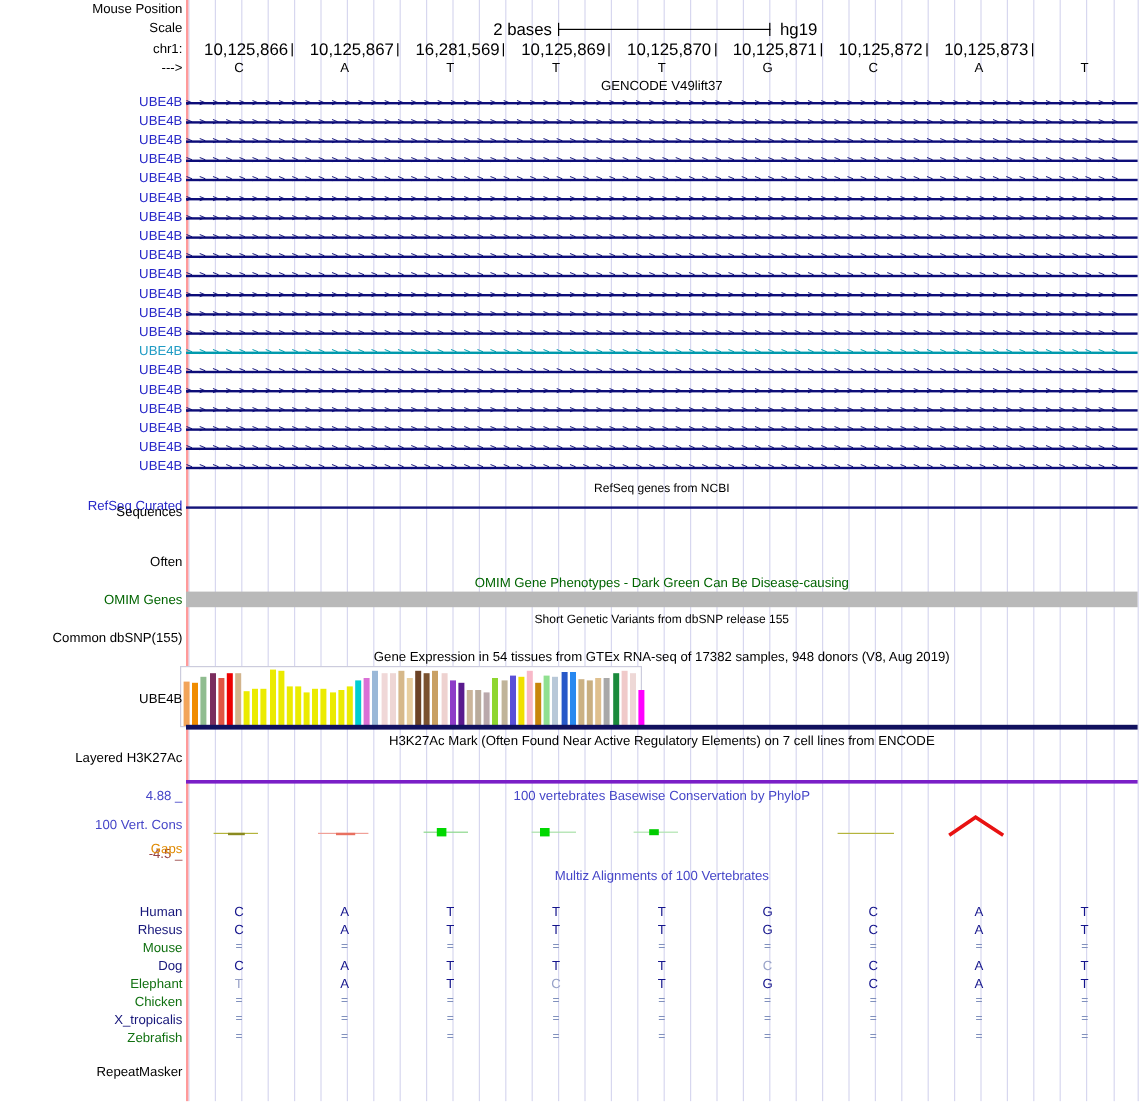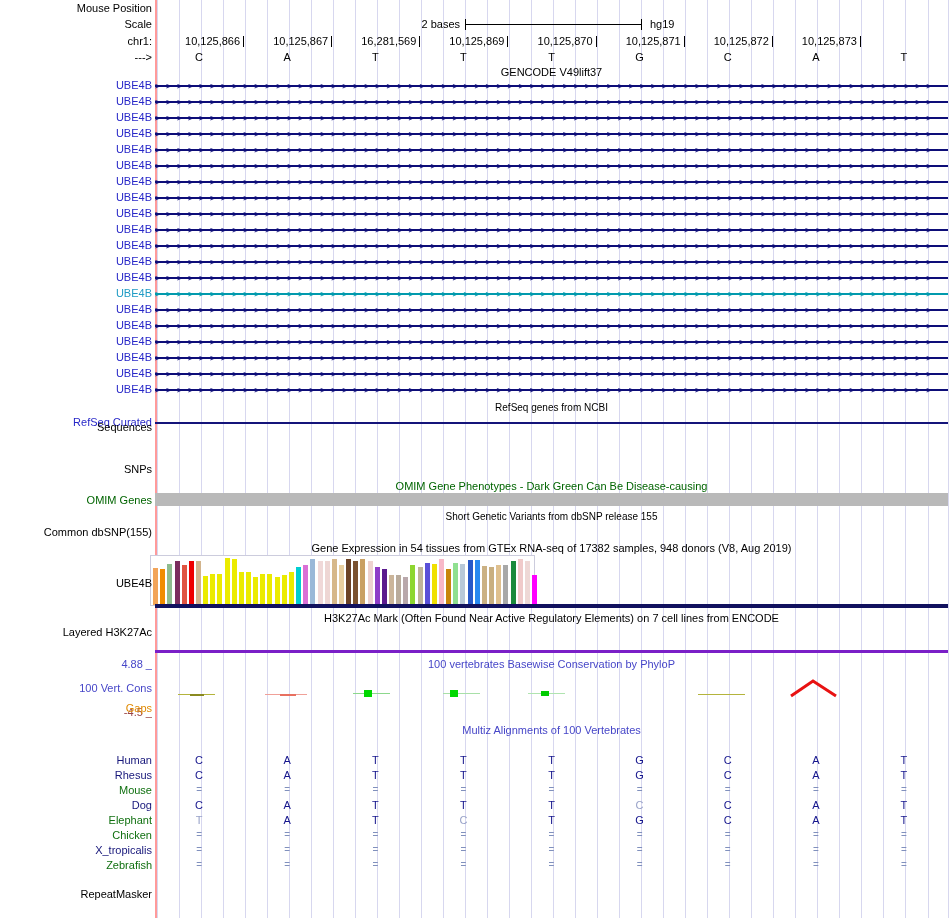--- a/index.html
+++ b/index.html
@@ -6,21 +6,21 @@
   #app{position:relative;width:950px;height:918px;overflow:hidden;background:#fff;
        font-family:"Liberation Sans",sans-serif;color:#000}
   .abs{position:absolute}
   .lbl{position:absolute;right:798px;font-size:11px;line-height:12px;white-space:nowrap}
   .ttl{position:absolute;left:155px;width:793px;text-align:center;font-size:11px;line-height:12px;white-space:nowrap}
   .sm{font-size:10px}
   .gl{position:absolute;top:0;width:1px;height:918px;background:#d7d7ef}
   .pink{position:absolute;top:0;width:2px;height:918px;background:#ff9a9a}
   .hline{position:absolute;left:155px;width:793px}
   .tick{position:absolute;width:1px;height:11px;background:#000}
-  .coord{position:absolute;font-size:11px;line-height:12px;white-space:nowrap}
+  .coord{position:absolute;font-size:14px;line-height:12px;white-space:nowrap}
   .base{position:absolute;width:22px;margin-left:-11px;text-align:center;font-size:11px;line-height:12px}
   .cell{position:absolute;width:18px;margin-left:-9px;text-align:center;font-size:11px;line-height:12px;color:#14148c}
   .cell.faded{color:#98a2c8}
   .cell.eq{color:#8090bd;font-size:10px}
   .arrowrow{position:absolute;left:155px;width:793px;height:12px;overflow:hidden;white-space:nowrap;
             font-family:"DejaVu Sans Mono",monospace;font-size:9px;letter-spacing:5.6px;line-height:12px}
   .c-blue{color:#2727c8}.c-teal{color:#1f9bc4}.c-green{color:#006400}
   .c-navy{color:#16167a}.c-sgreen{color:#107010}.c-orange{color:#e08a00}
   .c-consblue{color:#4646c8}.c-maroon{color:#994444}
   #gtex-box{position:absolute;left:150px;top:555px;width:383px;height:49px;background:#fff;border:1px solid #ccccdd}
@@ -177,21 +177,21 @@
       <div class="lbl c-blue" style="top: 383px;">UBE4B</div>
       <div class="hline" style="top: 389px; height: 2px; background: rgb(13, 13, 120);"></div>
       <div class="arrowrow" style="top: 384px; color: rgb(13, 13, 120);">&gt;&gt;&gt;&gt;&gt;&gt;&gt;&gt;&gt;&gt;&gt;&gt;&gt;&gt;&gt;&gt;&gt;&gt;&gt;&gt;&gt;&gt;&gt;&gt;&gt;&gt;&gt;&gt;&gt;&gt;&gt;&gt;&gt;&gt;&gt;&gt;&gt;&gt;&gt;&gt;&gt;&gt;&gt;&gt;&gt;&gt;&gt;&gt;&gt;&gt;&gt;&gt;&gt;&gt;&gt;&gt;&gt;&gt;&gt;&gt;&gt;&gt;&gt;&gt;&gt;&gt;&gt;&gt;&gt;&gt;&gt;</div>
     </div>
 
   <div class="ttl sm" style="top:402px">RefSeq genes from NCBI</div>
   <div class="hline" style="top:422px;height:2px;background:#14147a"></div>
   <div class="lbl c-blue" style="top:416px">RefSeq Curated</div>
 
   <div class="lbl" style="top:421px">Sequences</div>
-  <div class="lbl" style="top:463px">SNPs</div>
+  <div class="lbl" style="top:463px">Often</div>
 
   <div class="ttl c-green" style="top:480px">OMIM Gene Phenotypes - Dark Green Can Be Disease-causing</div>
   <div class="hline" style="top:493px;height:13px;background:#b9b9b9"></div>
   <div class="lbl c-green" style="top:494px">OMIM Genes</div>
 
   <div class="ttl sm" style="top:511px">Short Genetic Variants from dbSNP release 155</div>
   <div class="lbl" style="top:526px">Common dbSNP(155)</div>
 
   <div class="ttl" style="top:542px">Gene Expression in 54 tissues from GTEx RNA-seq of 17382 samples, 948 donors (V8, Aug 2019)</div>
   <div id="gtex-box">

